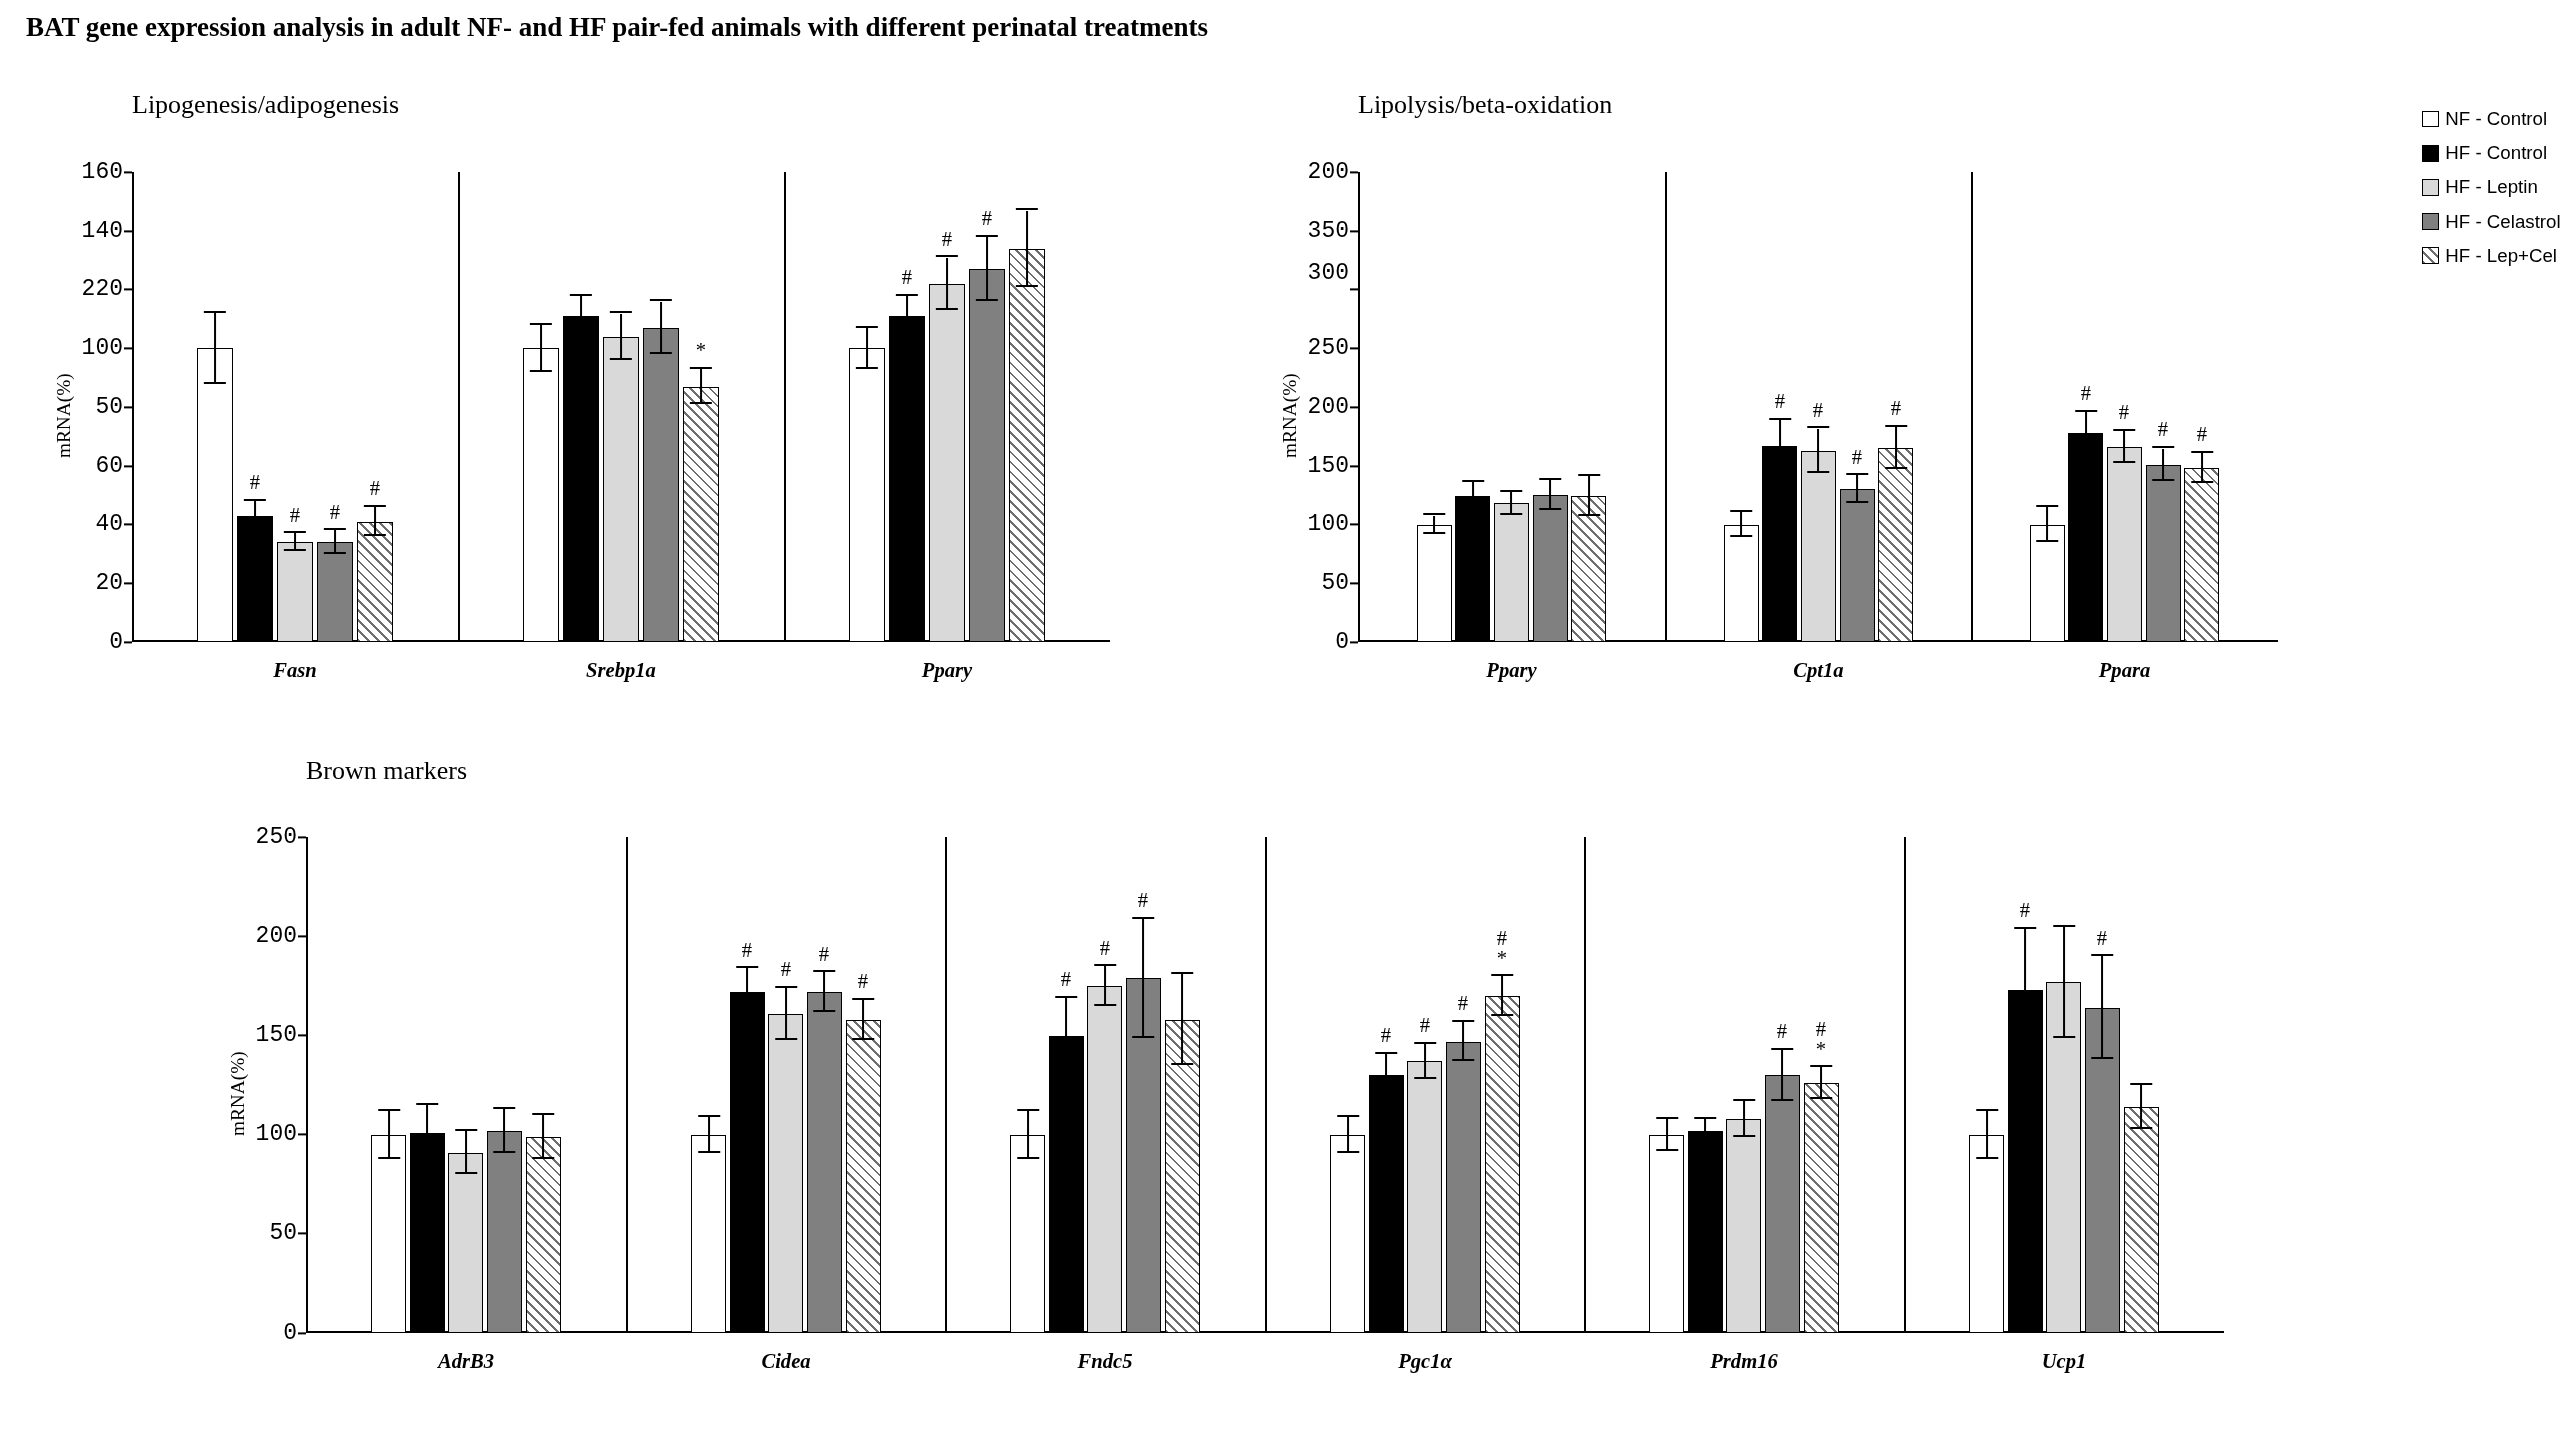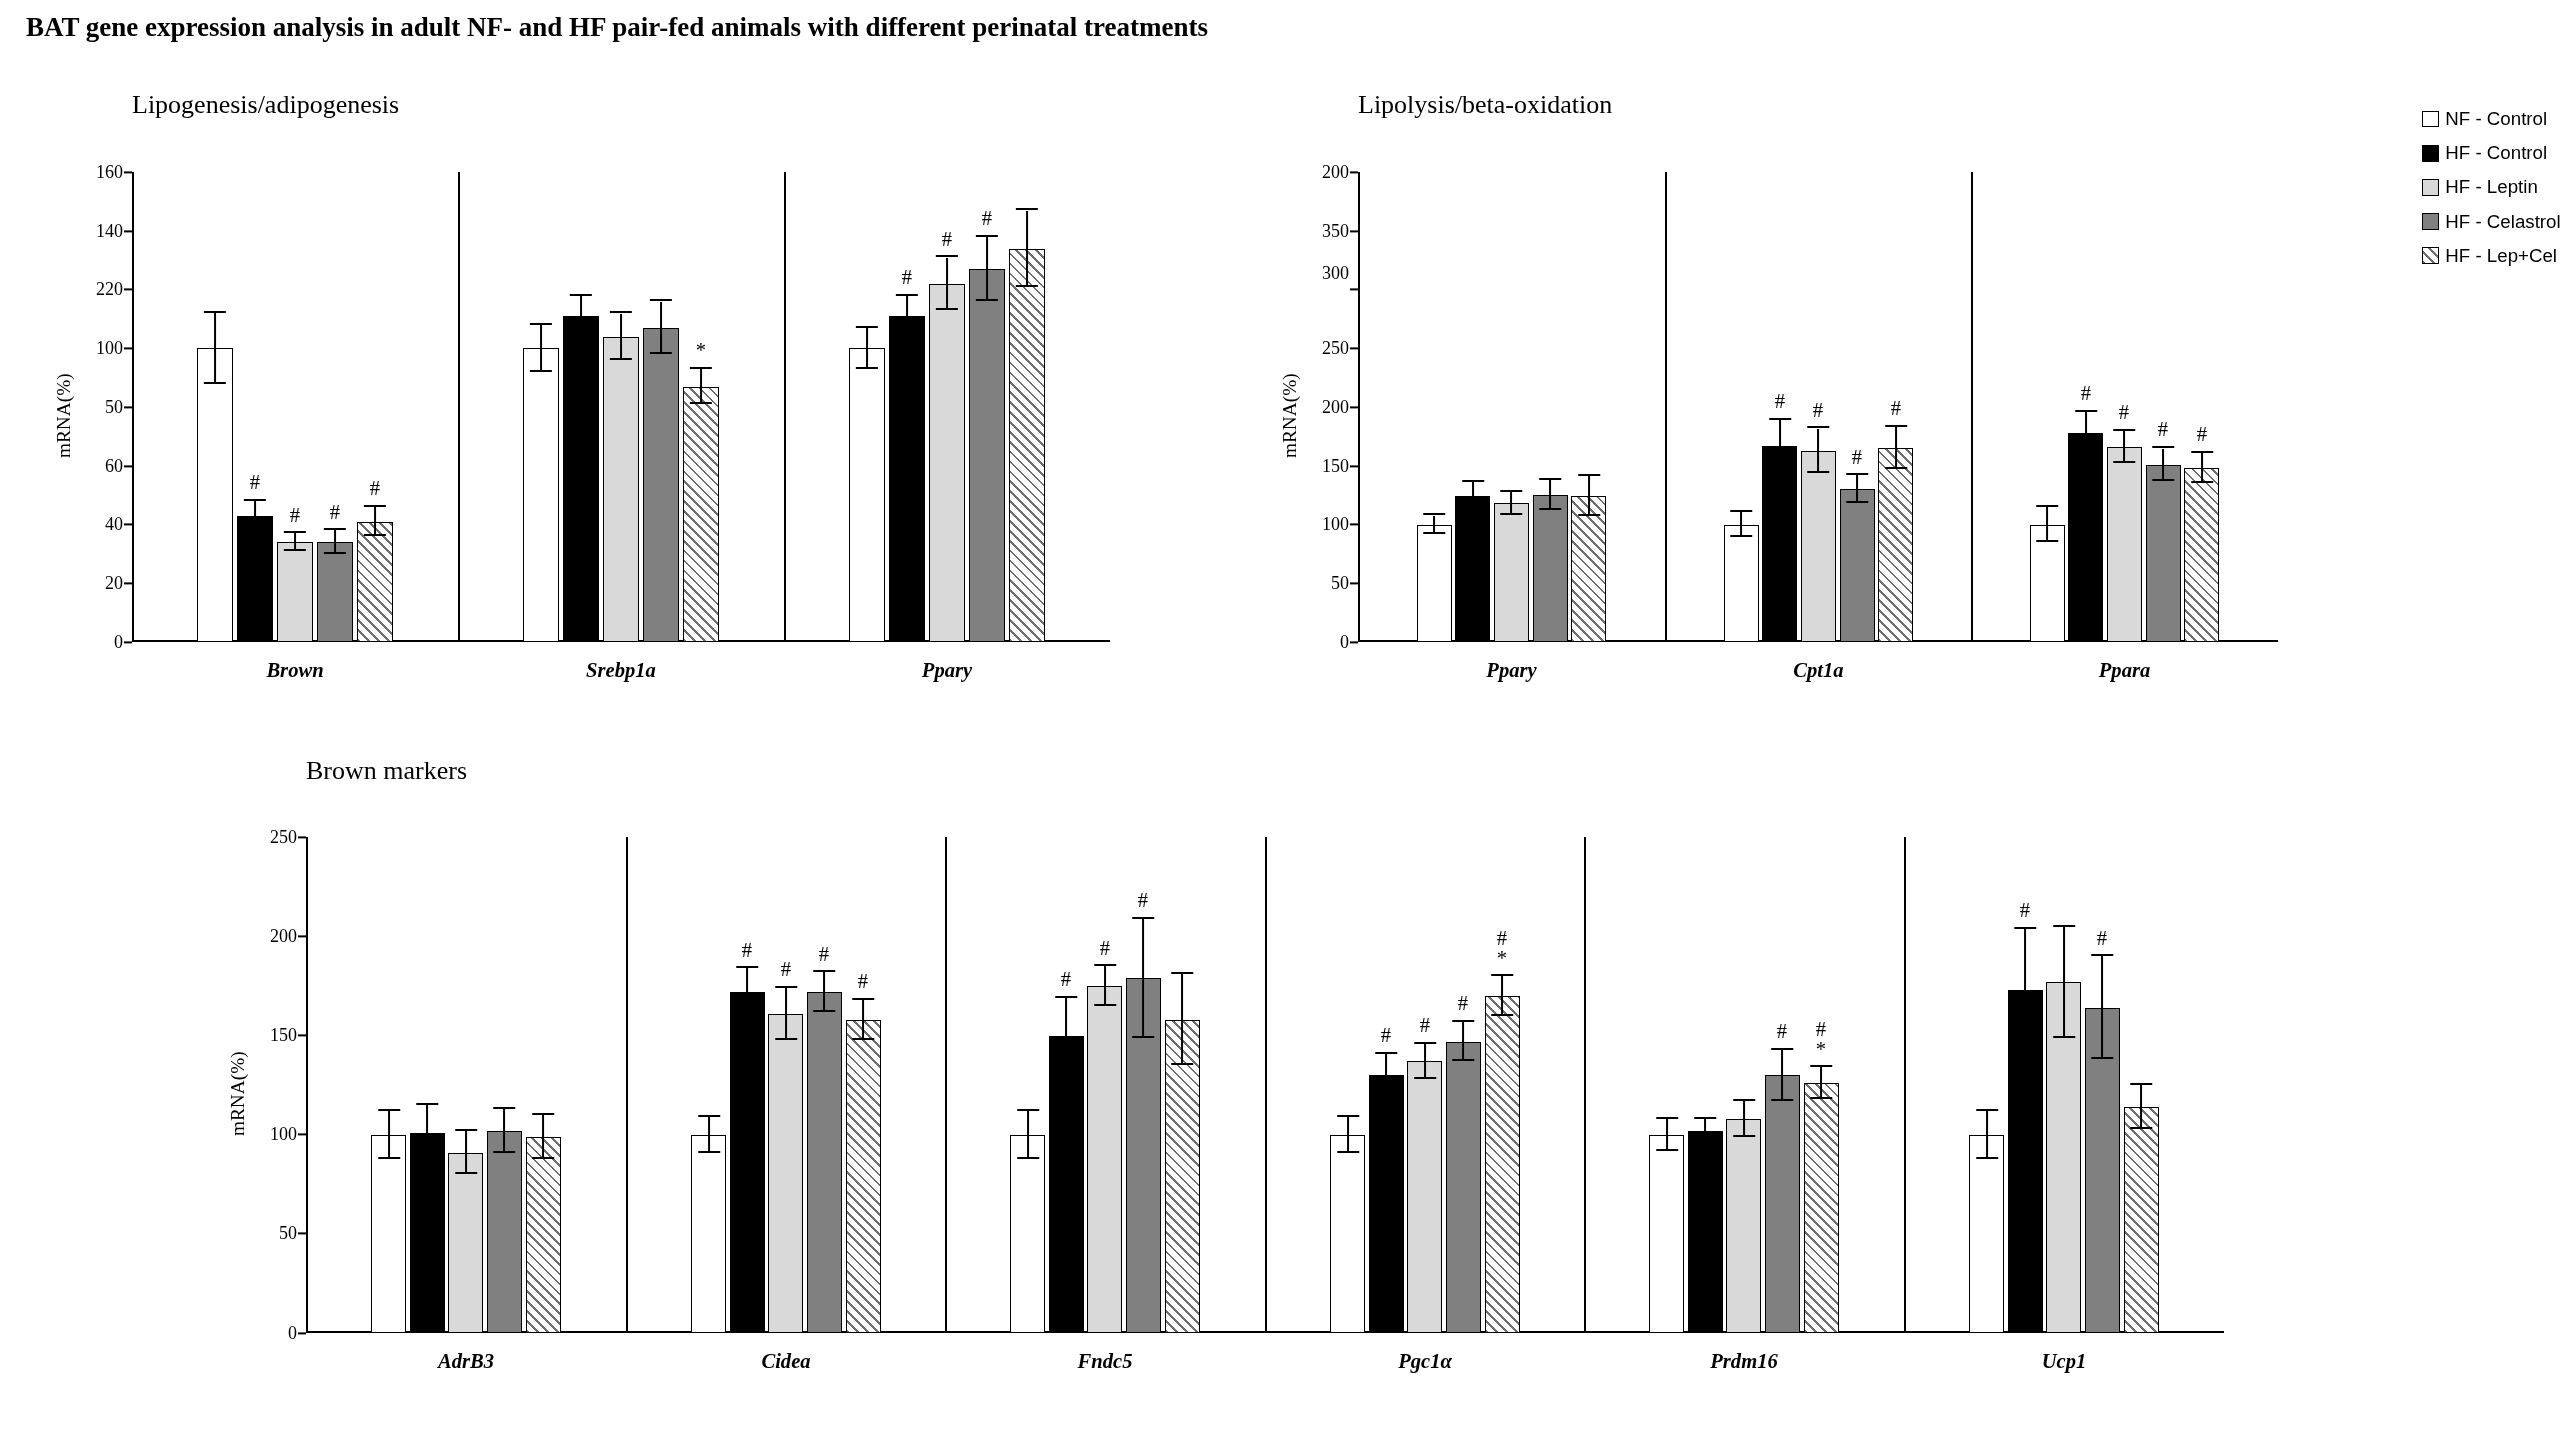--- a/index.html
+++ b/index.html
@@ -48,22 +48,22 @@
     left: 0;
     bottom: 0;
     height: 1.9px;
     width: 100%;
     background: #000;
   }
   .ytick {
     position: absolute;
     right: 100%;
     transform: translateY(-50%);
-    font-size: 18px;
-    font-family: Liberation Serif, serif;
+    font-size: 23px;
+    font-family: Liberation Mono, monospace;
     padding-right: 9px;
     white-space: nowrap;
   }
   .ytickmark {
     position: absolute;
     right: 100%;
     width: 7.7px;
     height: 1.9px;
     background: #000;
     transform: translateY(-0.6px);
@@ -221,21 +221,21 @@
           <div>#</div>
         </div>
         <div class="bar fill-hatch" style="left: 225px; width: 36px; height: 120px;"></div>
         <div class="err" style="bottom: 106px; height: 14.7px; left: 243px; position: absolute;"></div>
         <div class="err" style="bottom: 120px; height: 14.7px; left: 243px; transform: translateX(-50%); position: absolute;"></div>
         <div class="err-cap" style="bottom: 135px; width: 22.3px; left: 243px; position: absolute;"></div>
         <div class="err-cap" style="bottom: 106px; width: 22.3px; left: 243px; position: absolute;"></div>
         <div class="sig" style="bottom: 143px; left: 243px; position: absolute;">
           <div>#</div>
         </div>
-        <div class="group-label">Brown</div>
+        <div class="group-label">Fasn</div>
       </div>
       <div class="group" style="left: 326px; width: 326px;">
         <div class="bar fill-white" style="left: 65px; width: 36px; height: 294px;"></div>
         <div class="err" style="bottom: 270px; height: 23.5px; left: 83px; position: absolute;"></div>
         <div class="err" style="bottom: 294px; height: 23.5px; left: 83px; transform: translateX(-50%); position: absolute;"></div>
         <div class="err-cap" style="bottom: 317px; width: 22.3px; left: 83px; position: absolute;"></div>
         <div class="err-cap" style="bottom: 270px; width: 22.3px; left: 83px; position: absolute;"></div>
         <div class="bar fill-black" style="left: 105px; width: 36px; height: 326px;"></div>
         <div class="err" style="bottom: 305px; height: 20.6px; left: 123px; position: absolute;"></div>
         <div class="err" style="bottom: 326px; height: 20.6px; left: 123px; transform: translateX(-50%); position: absolute;"></div>

